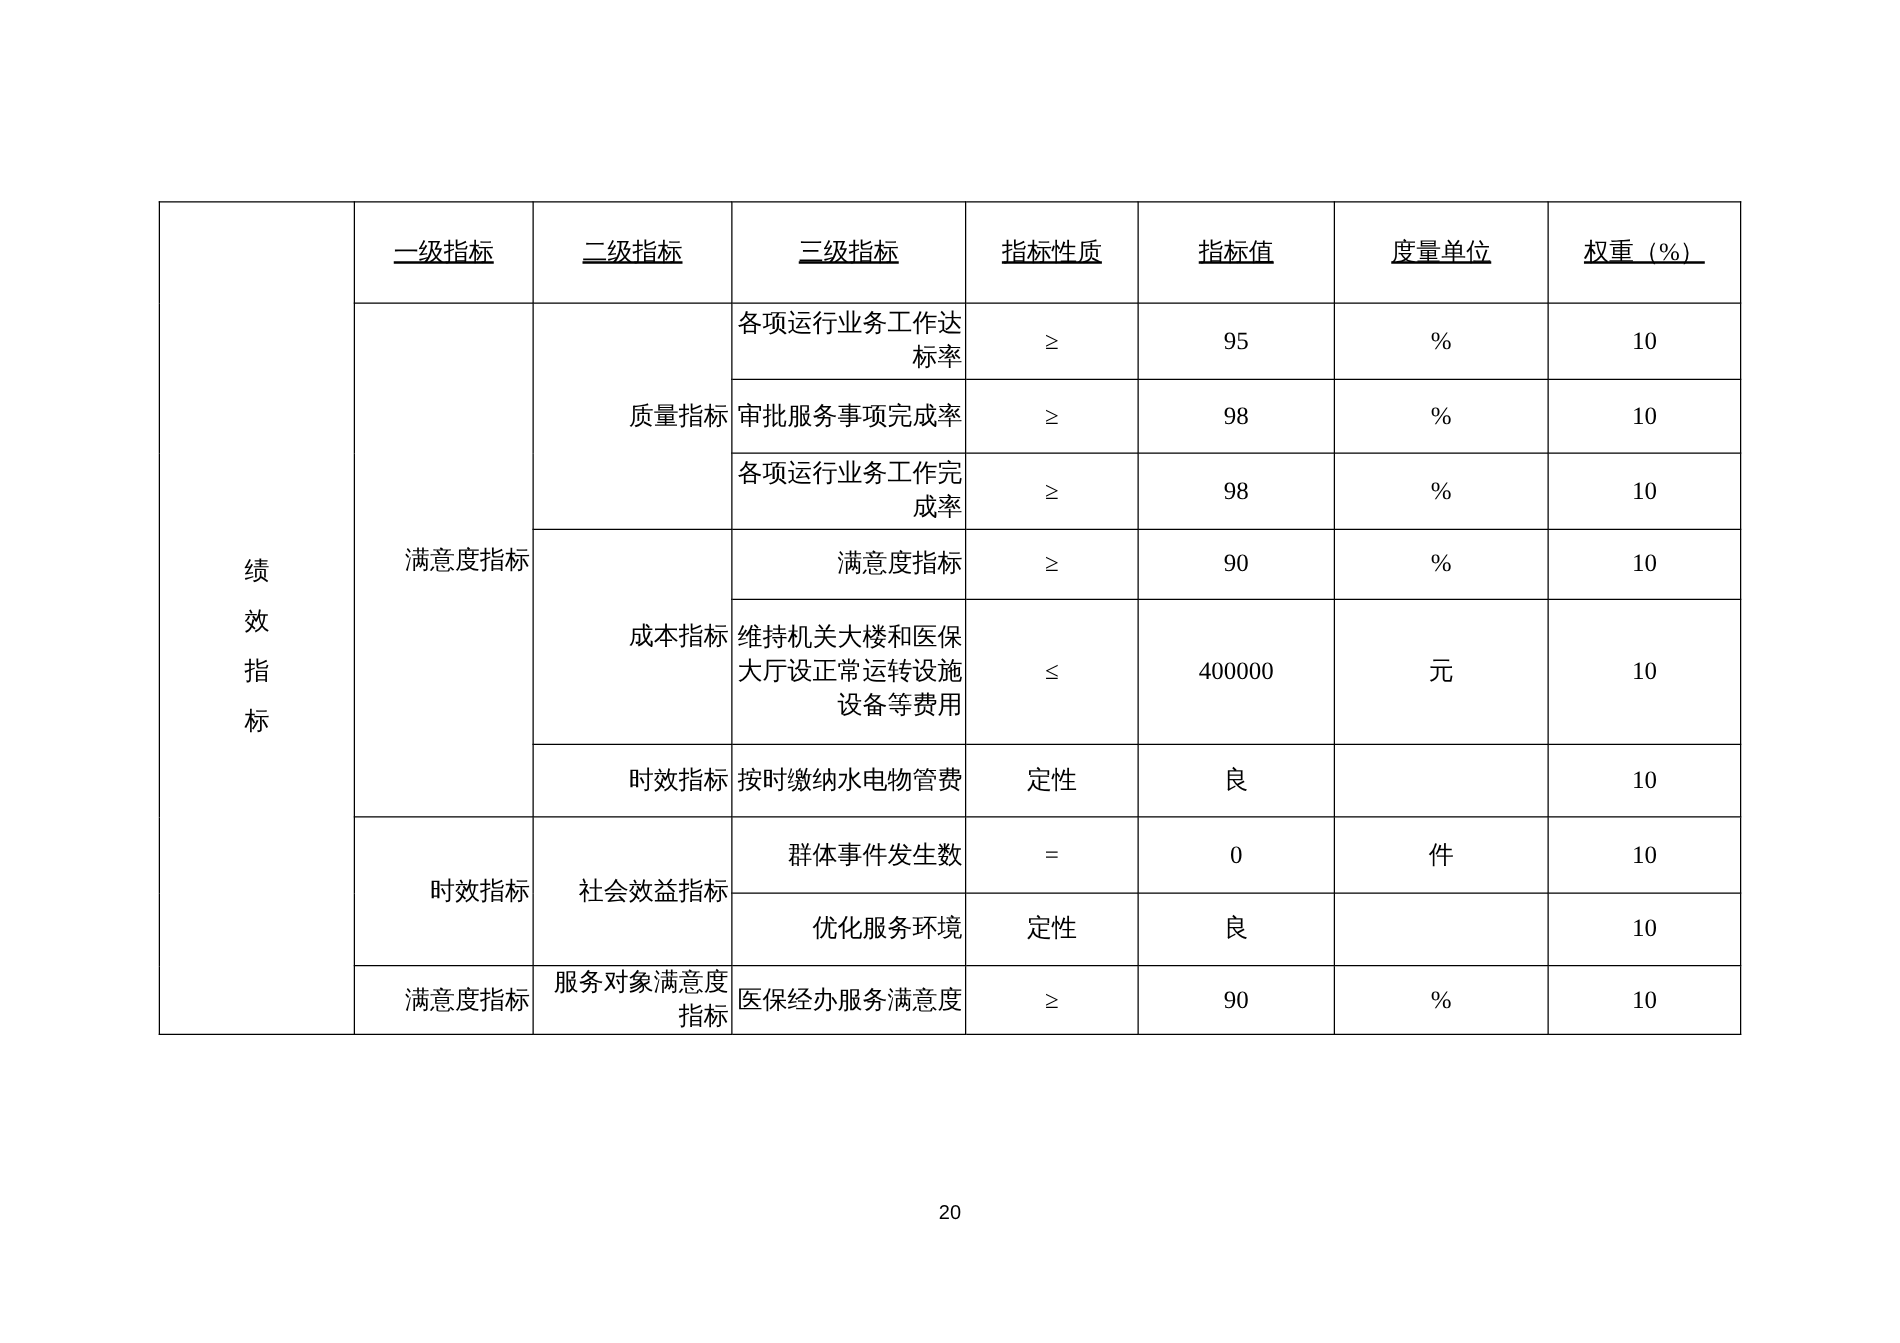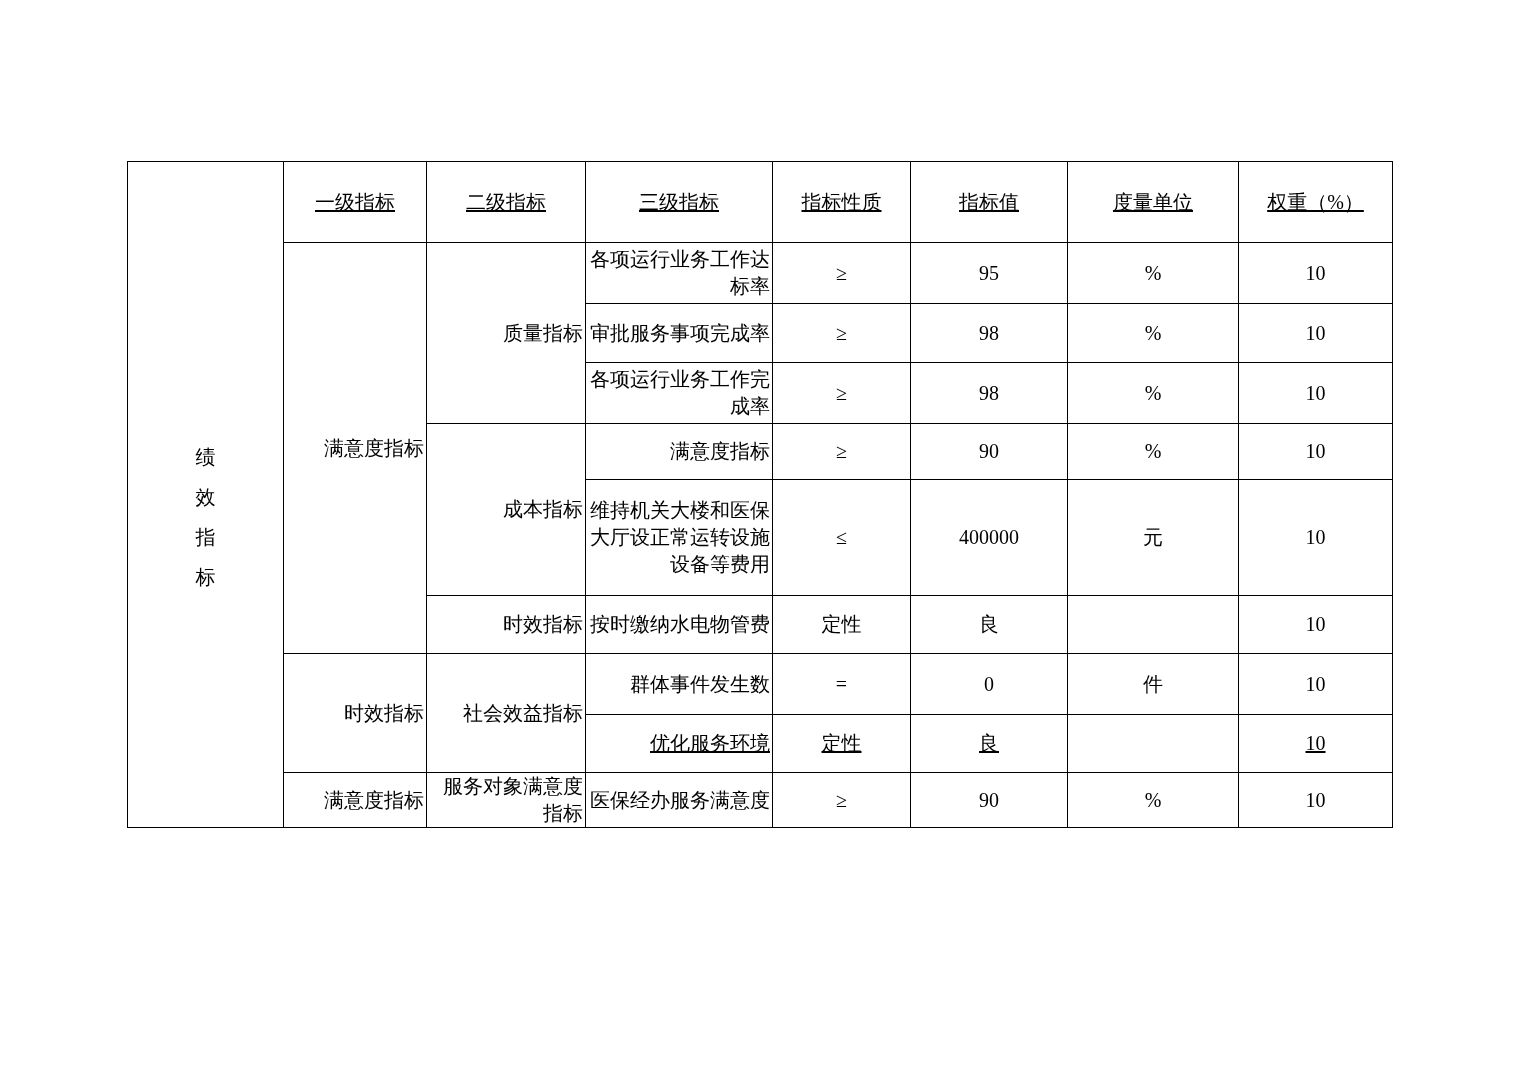--- a/index.html
+++ b/index.html
@@ -38,21 +38,21 @@
   .left   { text-align: right; }
   .center { text-align: center; }
   tr.rh  { height: 81px;  }
   tr.r1  { height: 61px;  }
   tr.r2  { height: 59px;  }
   tr.r3  { height: 61px;  }
   tr.r4  { height: 56px;  }
   tr.r5  { height: 116px; }
   tr.r6  { height: 58px;  }
   tr.r7  { height: 61px;  }
-  tr.r8  { height: 58px; text-decoration: underline;  }
+  tr.r8  { height: 58px;  }
   tr.r9  { height: 46px;  }
   .vcell { text-align: center; vertical-align: middle; }
   .vtext {
     display: inline-block;
     transform: translateY(22px);
   }
   .vtext span {
     display: block;
     line-height: 40px;
     font-size: 20px;
@@ -180,14 +180,15 @@
       <td class="left">服务对象满意度指标</td>
       <td class="left">医保经办服务满意度</td>
       <td class="center">≥</td>
       <td class="center">90</td>
       <td class="center">%</td>
       <td class="center">10</td>
     </tr>
   </tbody>
     </table>
 
+  <div class="page-number">20</div>
 
 </div>
 
 </body></html>

